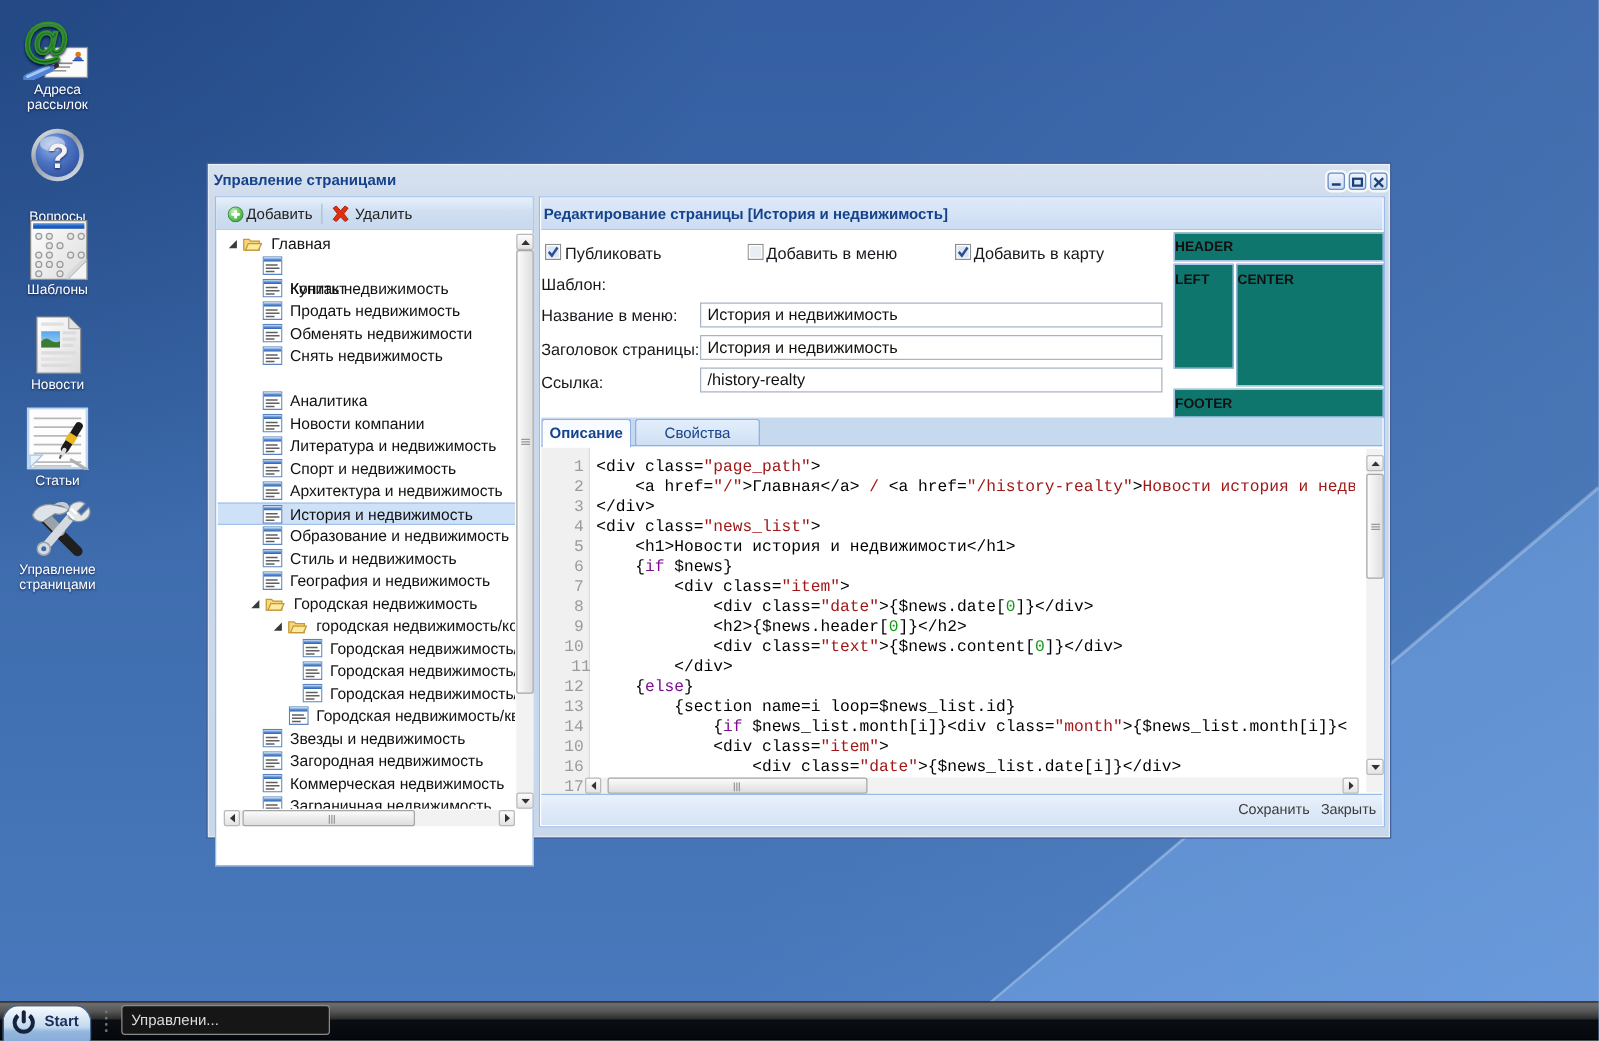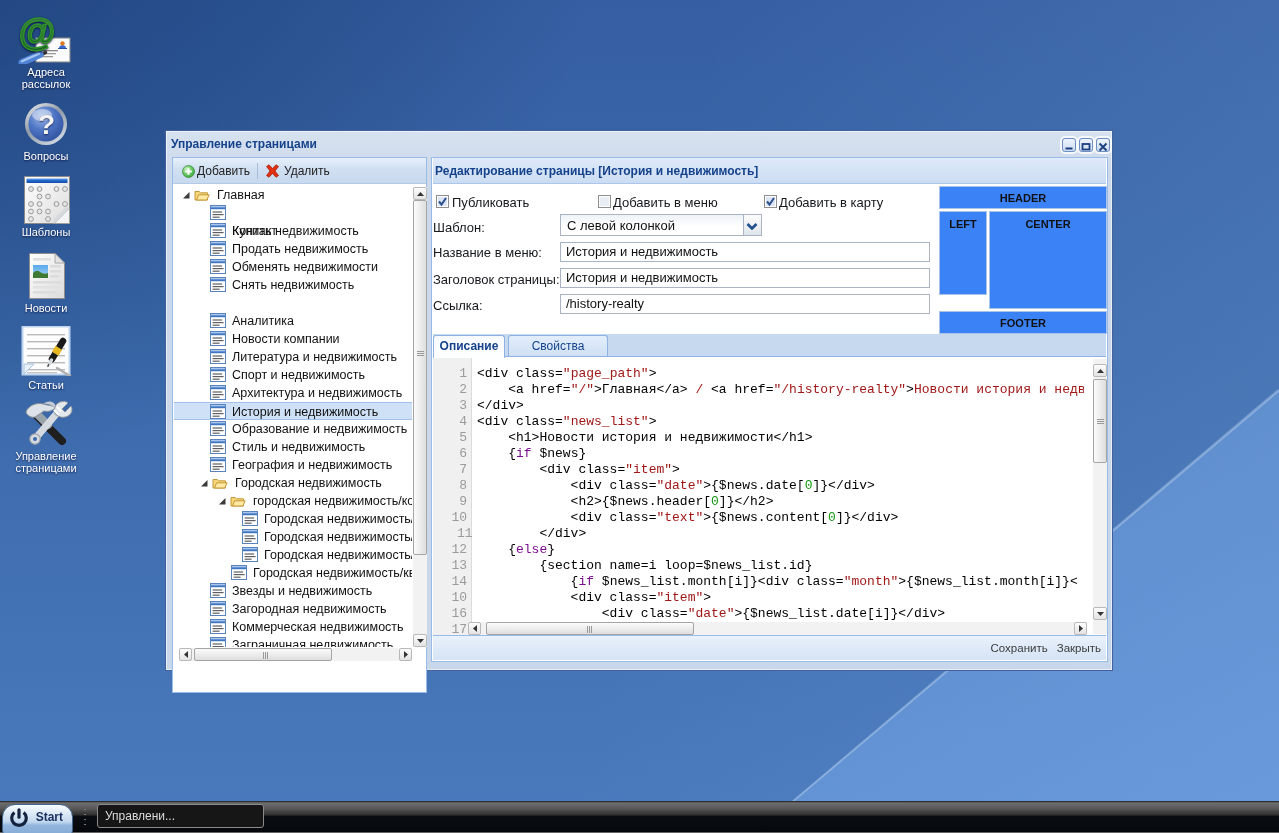--- a/index.html
+++ b/index.html
@@ -39,22 +39,22 @@
 
 .sb { position:absolute; background:#f2f2f2; }
 .sbtn { position:absolute; background:linear-gradient(#fdfdfd,#e3e3e3); border:1px solid #b9b9b9; border-radius:2px;
   display:flex; align-items:center; justify-content:center; }
 .sthumb { position:absolute; background:linear-gradient(to right,#fbfbfb,#dedede); border:1px solid #a5a5a5; border-radius:2px; }
 .sthumbh { position:absolute; background:linear-gradient(to bottom,#fbfbfb,#dedede); border:1px solid #a5a5a5; border-radius:2px; }
 
 .flabel { position:absolute; font-size:13px; color:#16181d; }
 .finput { position:absolute; height:20px; border:1px solid #a9b4c4; background:#fff; font-size:13px; color:#111;
   line-height:18px; padding-left:5px; }
-.cell { position:absolute; background:#3b82f6; border:1px solid #a9c4e8; font-size:11px; font-weight:bold; color:#111;
-  text-align:center; }
+.cell { position:absolute; background:#0f766e; border:1px solid #a9c4e8; font-size:11px; font-weight:bold; color:#111;
+  text-align:left; }
 
 .tabstrip { position:absolute; left:1px; right:1px; top:176px; height:23px; background:#c7d9ef; border-bottom:1px solid #8db2e3; }
 .tab { position:absolute; top:177px; height:21px; border:1px solid #8db2e3; border-bottom:none;
   border-radius:3px 3px 0 0; font-size:12px; line-height:21px; text-align:center; color:#15428b; }
 
 .ed { position:absolute; left:1px; top:200px; width:651px; height:277px; background:#fff; overflow:hidden; }
 .gutter { position:absolute; left:0; top:0; width:39px; height:277px; background:#f0f0f0; border-right:1px solid #dcdcdc; }
 .ln { position:absolute; left:0; width:34px; text-align:right; font-family:"Liberation Mono", monospace; font-size:13px; color:#9b9b9b; line-height:16px; }
 .cl { position:absolute; left:44px; font-family:"Liberation Mono", monospace; font-size:13px; line-height:16px; color:#000; white-space:pre; }
 .s { color:#a01818; } .k { color:#7a0d8e; } .n { color:#119911; }
@@ -127,21 +127,21 @@
 </svg>
 <div style="margin-top:2px;">Адреса<br>рассылок</div>
     </div>
     <div class="dicon" style="left:0px;top:102px;">
 <svg width="92" height="45" viewBox="0 0 92 45">
   <circle cx="46" cy="22" r="21" fill="url(#ring)"></circle>
   <circle cx="46" cy="22" r="17.5" fill="url(#qball)"></circle>
   <ellipse cx="42" cy="13" rx="10" ry="6" fill="rgba(255,255,255,0.45)"></ellipse>
   <text x="46.5" y="32" font-family="Liberation Sans" font-size="28" font-weight="bold" fill="#f3f3f3" text-anchor="middle">?</text>
 </svg>
-<div style="margin-top:3px;">Вопросы</div>
+<div style="margin-top:21px;">Вопросы</div>
     </div>
     <div class="dicon" style="left:0px;top:176px;">
 <svg width="92" height="48" viewBox="0 0 92 48">
   <g transform="translate(14,0)">
   <rect x="10.5" y="0.5" width="45" height="47" fill="url(#pg)" stroke="#8a8a8a"></rect>
   <rect x="12.5" y="2.5" width="41" height="4.5" fill="url(#bluebar)"></rect>
   <circle cx="17" cy="13" r="2.4" fill="#e8e8e8" stroke="#9a9a9a" stroke-width="1"></circle>
           <circle cx="25.5" cy="13" r="2.4" fill="#e8e8e8" stroke="#9a9a9a" stroke-width="1"></circle>
           <circle cx="42.5" cy="13" r="2.4" fill="#e8e8e8" stroke="#9a9a9a" stroke-width="1"></circle>
           <circle cx="51" cy="13" r="2.4" fill="#e8e8e8" stroke="#9a9a9a" stroke-width="1"></circle>
@@ -562,28 +562,20 @@
         <rect x="2" y="2" width="9" height="9" fill="#e9eef5"></rect>
       </svg>
 <span class="flabel" style="left:181px;top:37px;">Добавить в меню</span>
 <svg style="position:absolute;left:332px;top:37px;" width="13" height="13" viewBox="0 0 13 13">
         <rect x="0.5" y="0.5" width="12" height="12" fill="#fff" stroke="#8e8e8e"></rect>
         <rect x="2" y="2" width="9" height="9" fill="#dce6f4"></rect>
         <path d="M3 6.5 L5.5 9.5 L10 3" fill="none" stroke="#2c4f8e" stroke-width="2"></path>
       </svg>
 <span class="flabel" style="left:347px;top:37px;">Добавить в карту</span>
 <span class="flabel" style="left:1px;top:62px;">Шаблон:</span>
-<div style="position:absolute;left:128px;top:56px;width:202px;height:22px;border:1px solid #aab4c4;background:#fff;">
-  <div style="position:absolute;left:0;top:0;right:18px;height:100%;background:linear-gradient(#eef2f8,#ffffff 60%);"></div>
-  <span style="position:absolute;left:6px;top:3px;font-size:13px;color:#111;">С левой колонкой</span>
-  <div style="position:absolute;right:0;top:0;width:18px;height:100%;background:linear-gradient(#fdfdfd,#dfe5ec);border-left:1px solid #aab4c4;"></div>
-  <svg style="position:absolute;right:3px;top:8px;" width="12" height="7" viewBox="0 0 12 7">
-          <path d="M1.5 1 L6 5.5 L10.5 1" fill="none" stroke="#1e4f8f" stroke-width="2.6"></path>
-        </svg>
-</div>
 <span class="flabel" style="left:1px;top:87px;">Название в меню:</span>
 <div class="finput" style="left:128px;top:84px;width:370px;">История и недвижимость</div>
 <span class="flabel" style="left:1px;top:114px;">Заголовок страницы:</span>
 <div class="finput" style="left:128px;top:110px;width:370px;">История и недвижимость</div>
 <span class="flabel" style="left:1px;top:140px;">Ссылка:</span>
 <div class="finput" style="left:128px;top:136px;width:370px;">/history-realty</div>
 <div class="cell" style="left:507px;top:28px;width:168px;height:23px;line-height:23px;">HEADER</div>
 <div class="cell" style="left:507px;top:53px;width:48px;height:84px;padding-top:6px;">LEFT</div>
 <div class="cell" style="left:557px;top:53px;width:118px;height:98px;padding-top:6px;">CENTER</div>
 <div class="cell" style="left:507px;top:153px;width:168px;height:23px;line-height:23px;">FOOTER</div>

